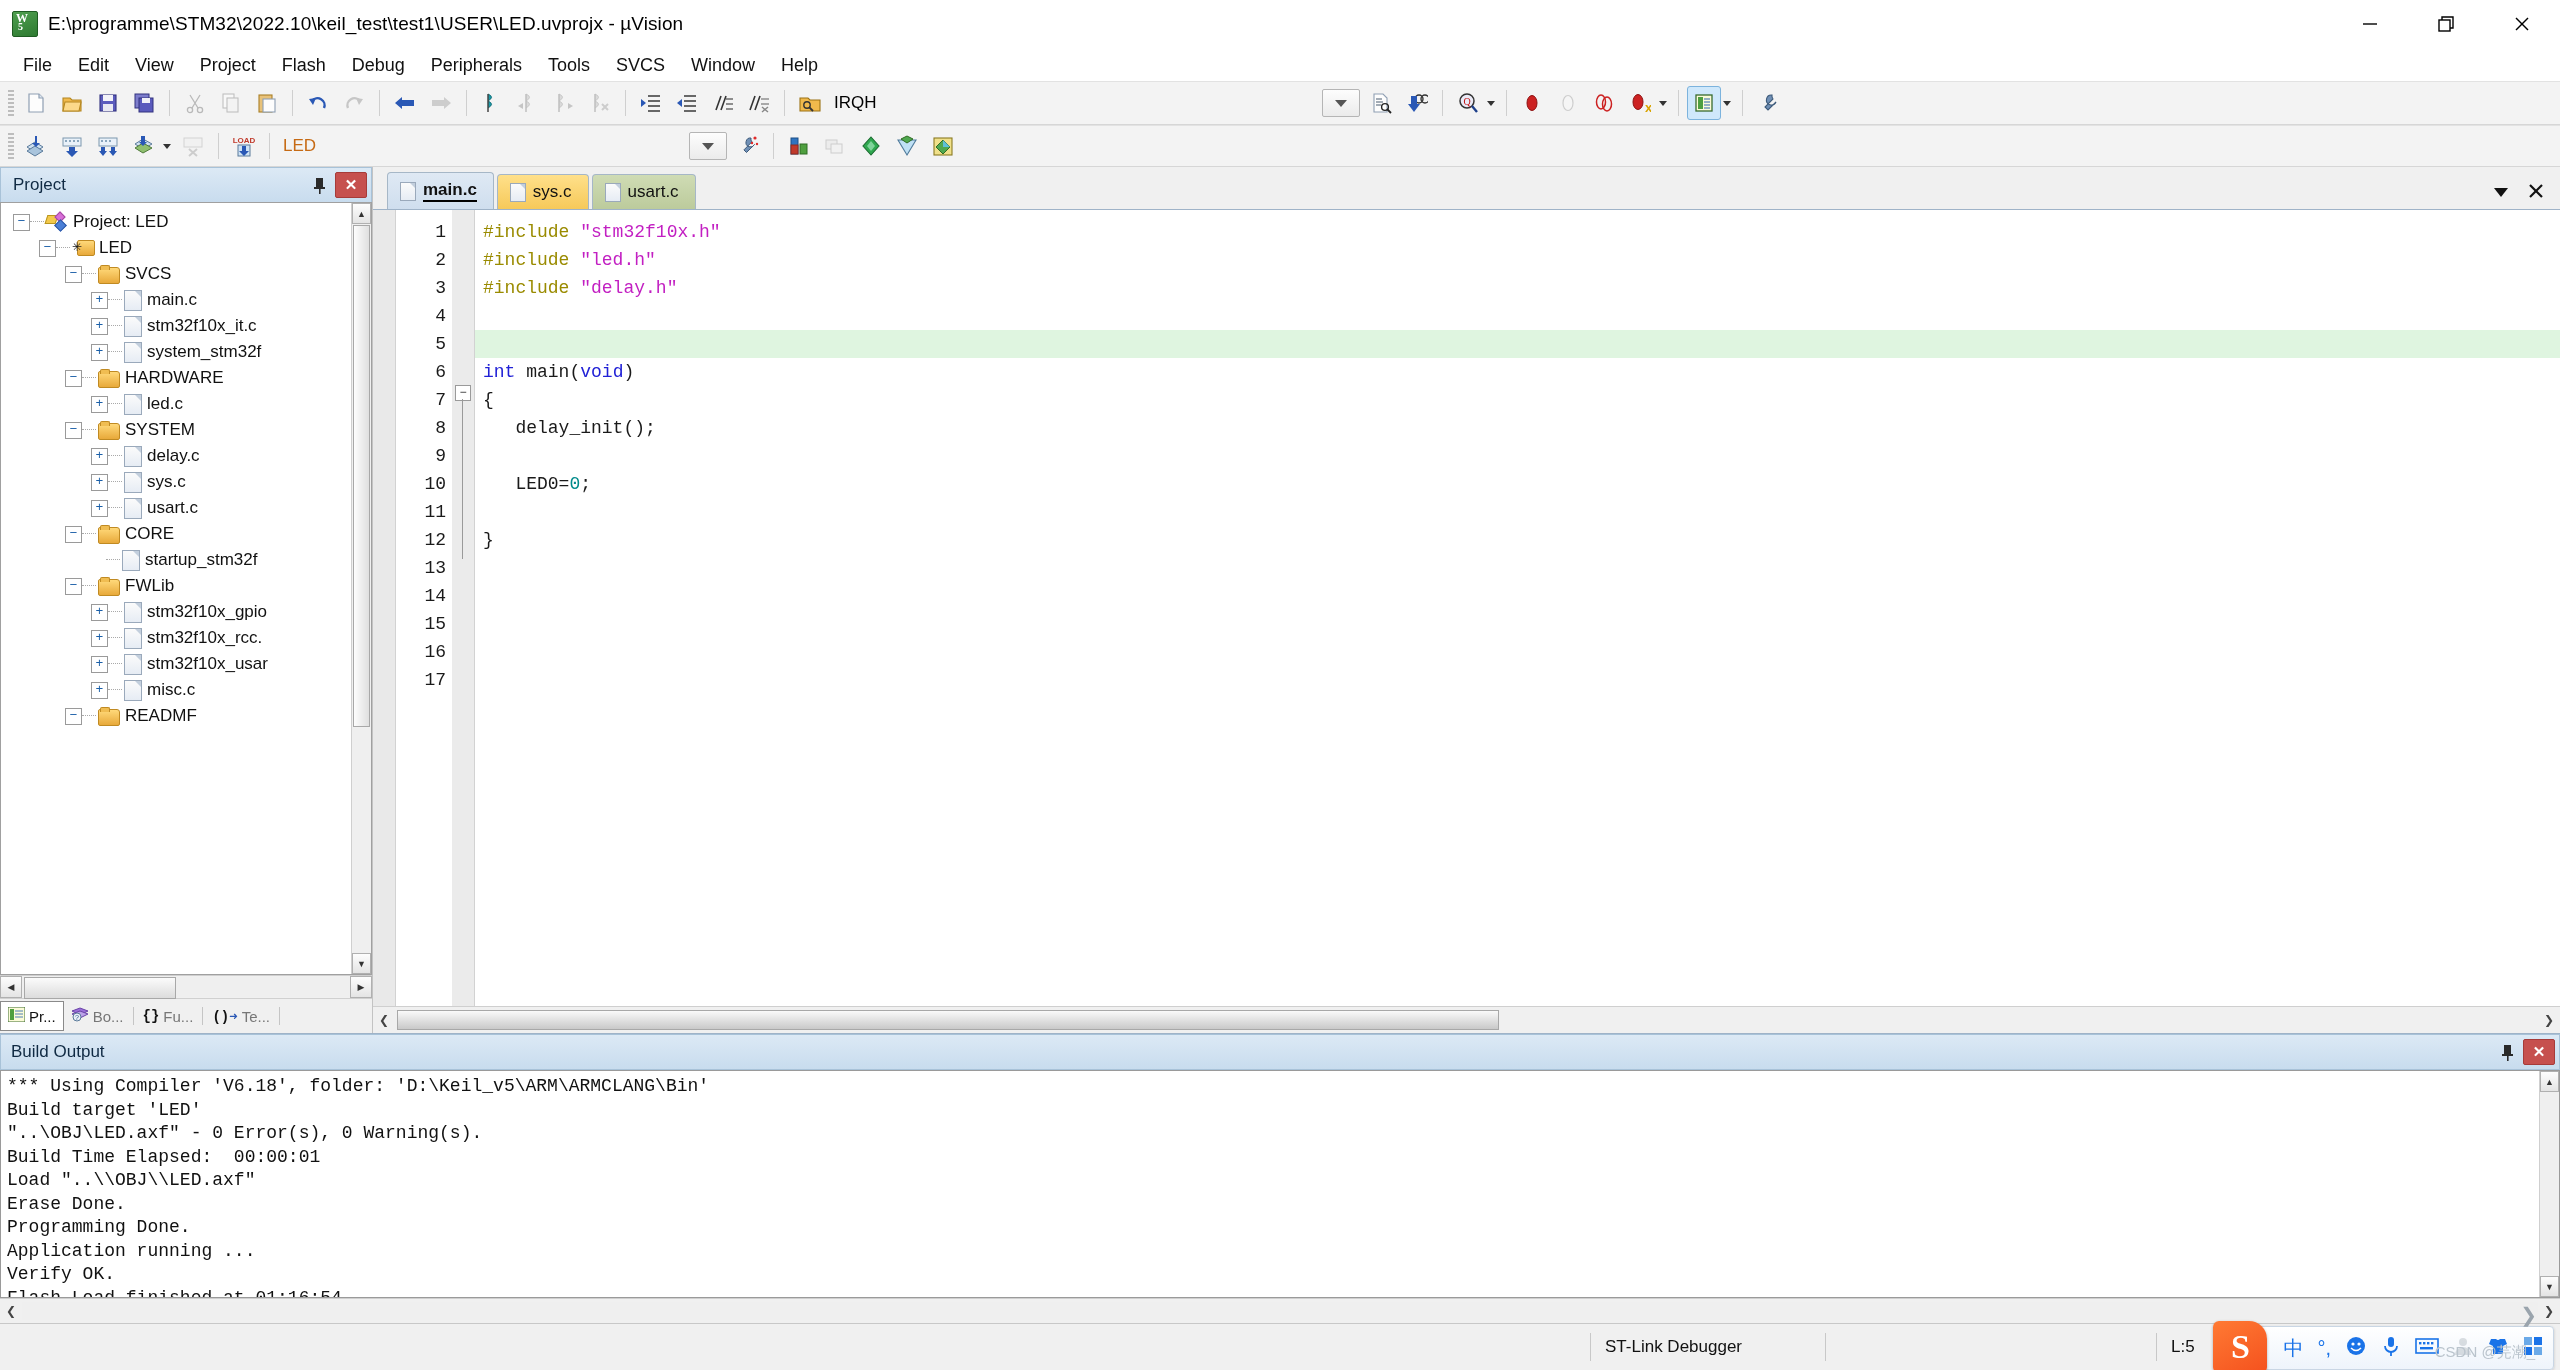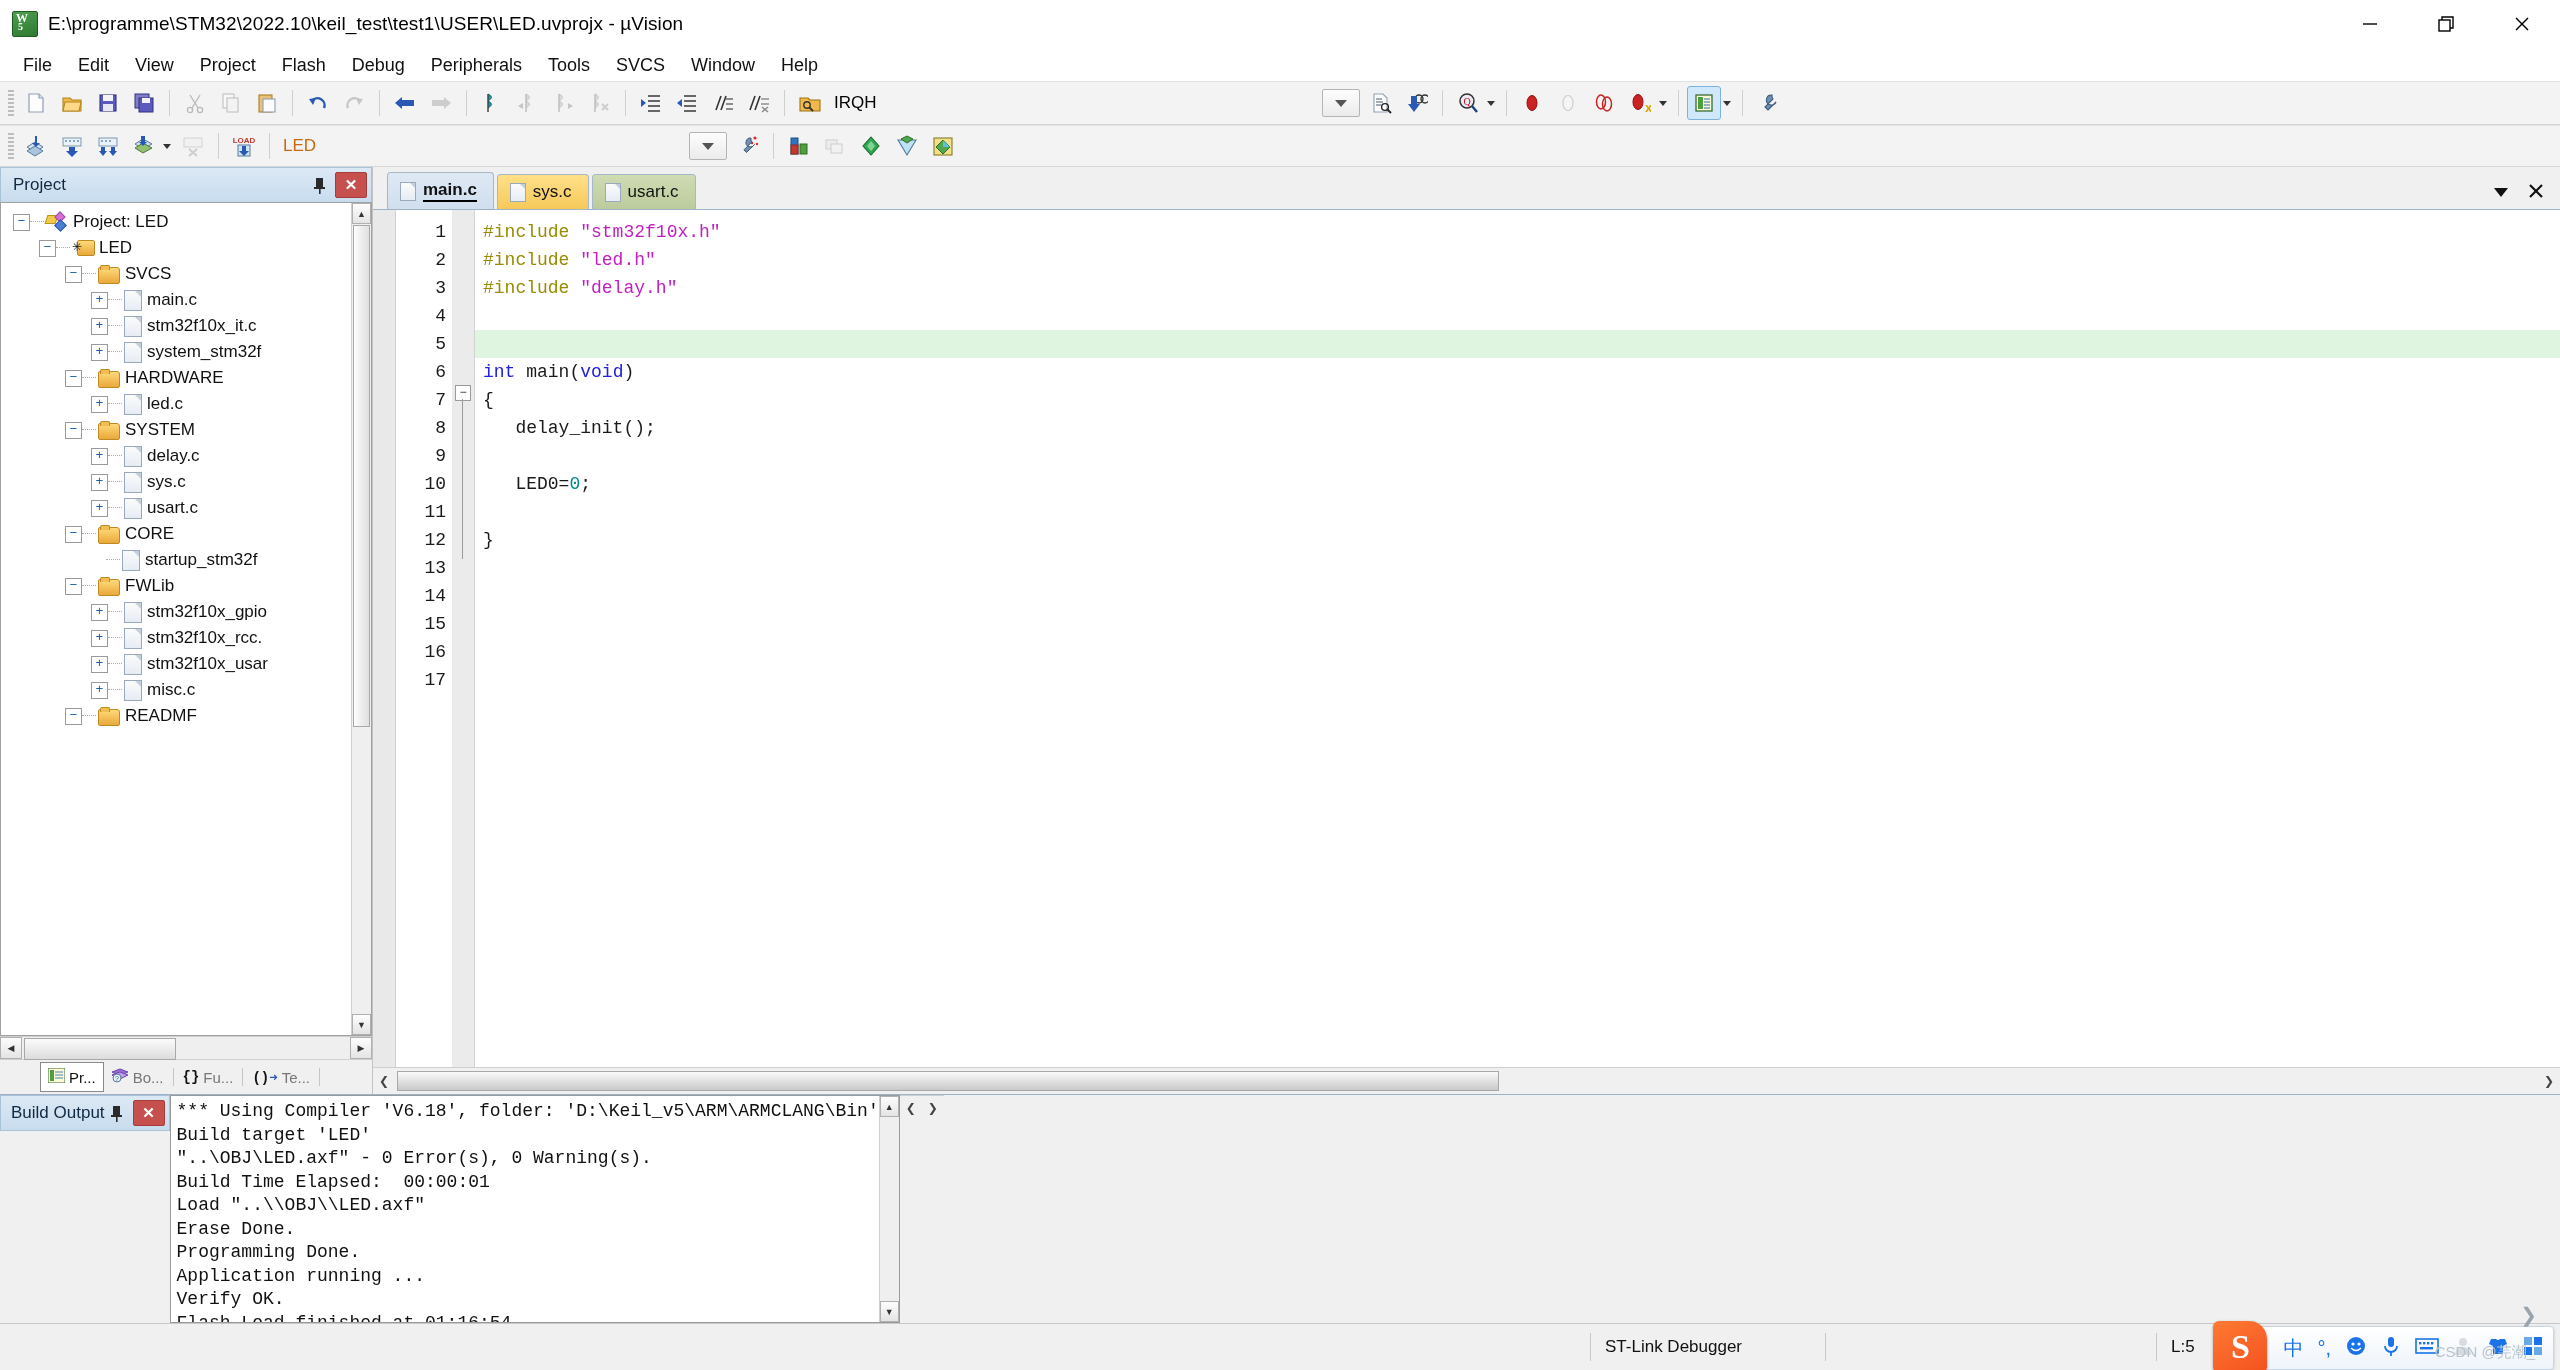--- a/index.html
+++ b/index.html
@@ -82,21 +82,21 @@
   .ind{flex:0 0 auto;}
 
   .tscroll-v{width:19px;background:#f0f0f0;border-left:1px solid #cfcfcf;display:flex;flex-direction:column;flex:0 0 auto;}
   .sb-arrow{height:19px;background:linear-gradient(#fdfdfd,#e4e4e4);border:1px solid #b0b0b0;
             display:flex;align-items:center;justify-content:center;font-size:9px;color:#333;}
   .sb-thumb{background:linear-gradient(to right,#fdfdfd,#dfdfdf);border:1px solid #a8a8a8;margin:1px;}
   .tscroll-h{height:22px;background:#f0f0f0;display:flex;align-items:center;border-top:1px solid #cfcfcf;}
   .sb-arrow-h{width:20px;height:20px;background:linear-gradient(#fdfdfd,#e4e4e4);border:1px solid #b0b0b0;
               display:flex;align-items:center;justify-content:center;font-size:9px;color:#333;}
 
-  .panel-tabs{height:34px;background:#f0f0f0;display:flex;align-items:center;gap:0;border-top:1px solid #d0d0d0;padding-left:40px;}
+  .panel-tabs{height:34px;background:#f0f0f0;display:flex;align-items:center;gap:0;border-top:1px solid #d0d0d0;}
   .ptab{height:28px;display:flex;align-items:center;padding:0 7px;font-size:15px;color:#777;gap:4px;}
   .ptab.sel{background:#fff;border:1px solid #8a8a8a;color:#111;box-shadow:inset 0 0 0 1px #fff;}
   .ptab .gl{font-size:14px;}
   .ptab-sep{width:1px;height:18px;background:#c5c5c5;margin:0 2px;}
 
   
   .editor-col{flex:1 1 auto;display:flex;flex-direction:column;min-width:0;background:#fff;}
   .tabstrip{height:42px;background:#f0f0f0;display:flex;align-items:flex-end;position:relative;border-bottom:1px solid #9fb3c8;}
   .etab{height:34px;display:flex;align-items:center;gap:7px;padding:0 16px 0 12px;font-size:17px;color:#111;
         border:1px solid #a6b7c7;border-bottom:none;border-radius:4px 4px 0 0;margin-right:3px;position:relative;}
@@ -122,21 +122,21 @@
   .cl.hl{background:#dff5e0;}
   .k-pre{color:#9a8b00;}
   .k-str{color:#c21fc2;}
   .k-key{color:#2121d6;}
   .k-num{color:#008b8b;}
 
   .ed-hscroll{height:26px;background:#f0f0f0;display:flex;align-items:center;border-top:1px solid #cfcfcf;flex:0 0 auto;}
   .ed-hthumb{height:18px;background:linear-gradient(#fafafa,#c9c9c9);border:1px solid #a8a8a8;}
 
   
-  .build{flex:0 0 auto;display:flex;flex-direction:row;background:#f0f0f0;border-top:1px solid #9fb3c8;}
+  .build{flex:0 0 auto;display:flex;flex-direction:column;background:#f0f0f0;border-top:1px solid #9fb3c8;}
   .build-head{height:34px;background:linear-gradient(#dce9f5,#c8dcee);display:flex;align-items:center;border:1px solid #a8c2d8;}
   .build-head .ttl{font-size:17px;color:#102a43;padding-left:10px;}
   .build-body{height:226px;background:#fff;border:1px solid #9a9a9a;display:flex;overflow:hidden;}
   .build-text{flex:1 1 auto;padding:4px 0 0 6px;overflow:hidden;}
   .bline{font-family:"Liberation Mono",monospace;font-size:18px;line-height:23.5px;color:#111;white-space:pre;}
   .build-sb{width:19px;background:#f0f0f0;border-left:1px solid #cfcfcf;display:flex;flex-direction:column;flex:0 0 auto;}
   .build-hs{height:24px;background:#f0f0f0;display:flex;align-items:center;border-top:1px solid #cfcfcf;}
 
   
   .statusbar{height:46px;background:#f0f0f0;border-top:1px solid #c8c8c8;display:flex;align-items:center;flex:0 0 auto;position:relative;}

